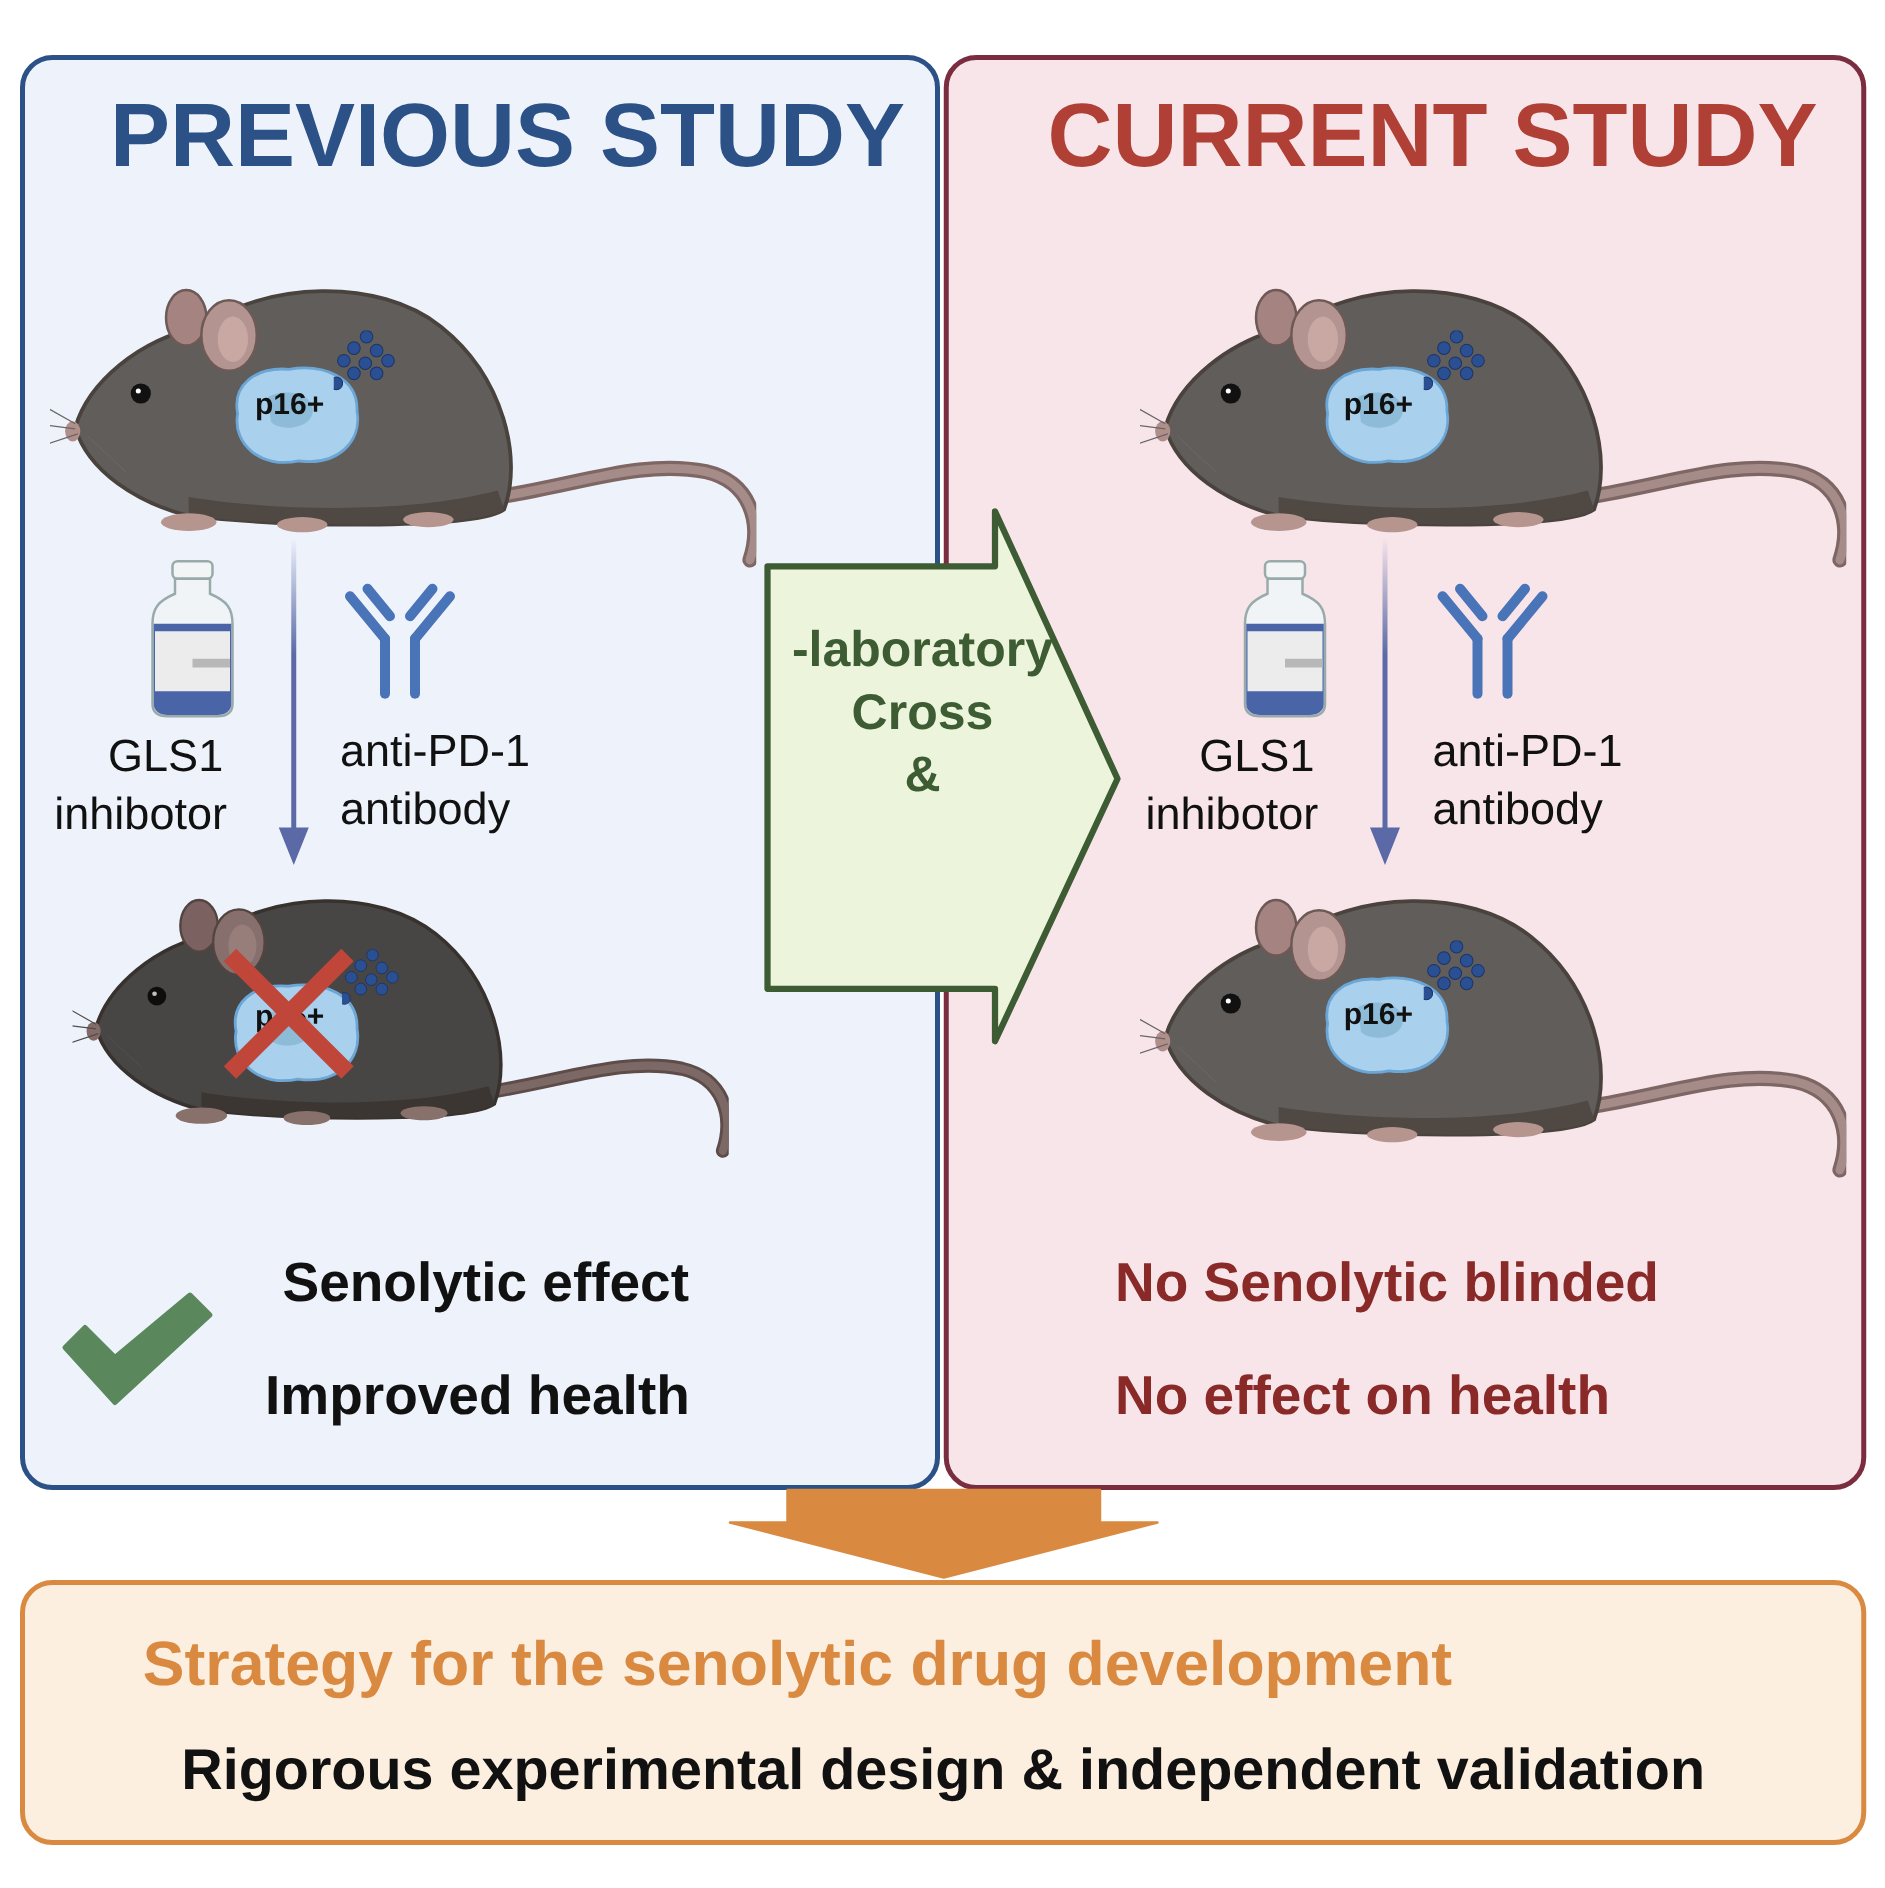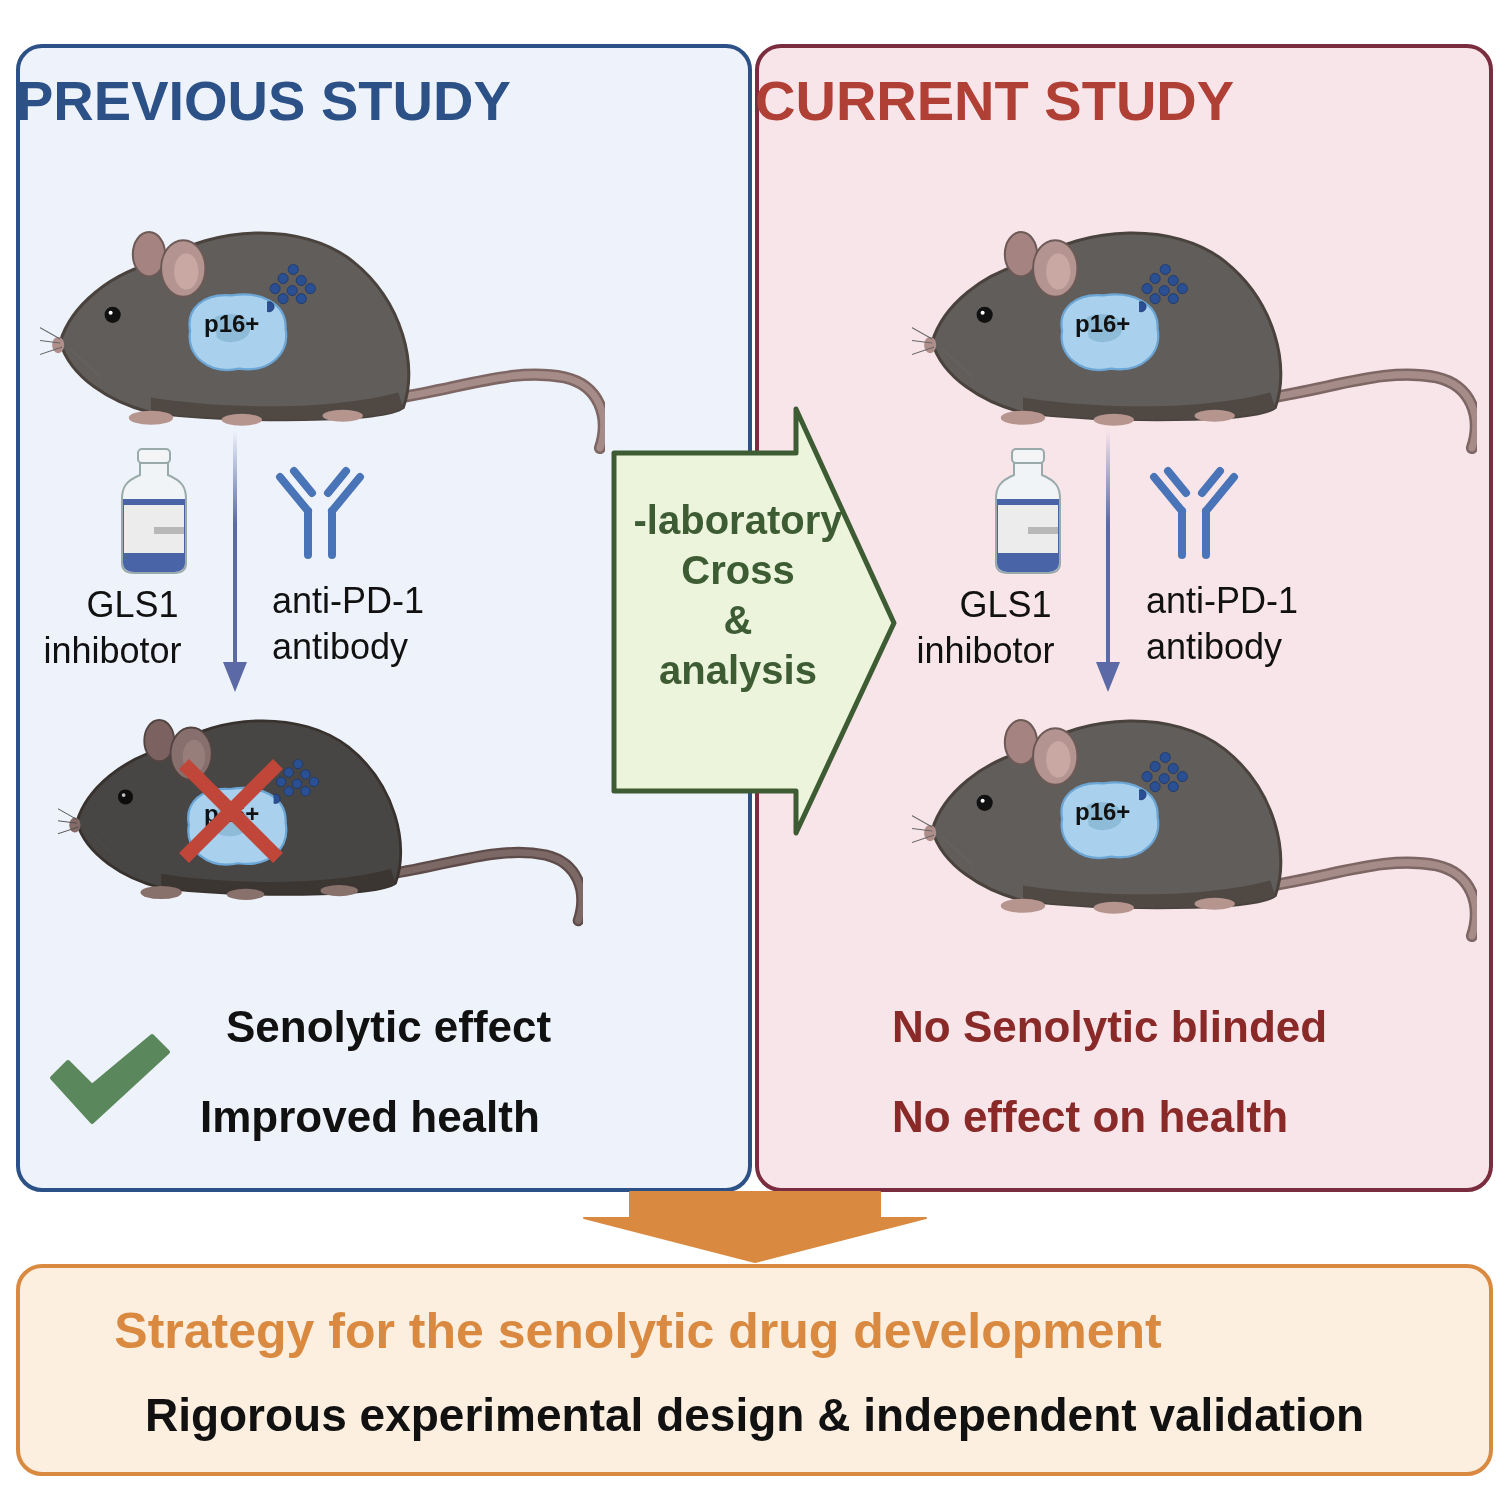--- a/index.html
+++ b/index.html
@@ -1,20 +1,20 @@
 <!DOCTYPE html>
 <html><head>
 <meta charset="utf-8">
 <style>
   html, body { margin:0; padding:0; background:#ffffff; }
   body { width:1508px; height:1510px; position:relative; overflow:hidden; font-family:"Liberation Sans", sans-serif; }
   .panel { position:absolute; border-radius:26px; box-sizing:border-box; }
   #prev-panel { left:16px; top:44px; width:736px; height:1148px; background:#eef3fb; border:4px solid #2b5187; }
   #curr-panel { left:755px; top:44px; width:738px; height:1148px; background:#f8e5ea; border:4px solid #7b2d40; }
-  .title { position:absolute; font-weight:bold; font-size:56px; letter-spacing:0px; white-space:nowrap; }
+  .title { position:absolute; font-weight:bold; font-size:72px; letter-spacing:0px; text-align:center; white-space:nowrap;padding-left:22px; }
   #prev-title { left:16px; width:736px; top:68px; color:#2b5187; }
   #curr-title { left:755px; width:738px; top:68px; color:#b03f35; }
   .label { position:absolute; font-size:36px; color:#111; line-height:46px; text-align:center; white-space:nowrap; }
   .result { position:absolute; font-weight:bold; font-size:44px; white-space:nowrap; }
   .black { color:#111; }
   .red { color:#8a2a28; }
   #strategy-box { position:absolute; left:16px; top:1264px; width:1477px; height:212px; background:#fcefe0; border:4px solid #d98a40; border-radius:26px; box-sizing:border-box; }
   #strategy-title { position:absolute; left:16px; width:1244px; top:1302px; text-align:center; color:#d98a40; font-weight:bold; font-size:50px; }
   #strategy-sub { position:absolute; left:16px; width:1477px; top:1388px; text-align:center; color:#111; font-weight:bold; font-size:46px; }
   .arrow-text { position:absolute; left:612px; width:252px; top:495px; text-align:center; color:#3d5c33; font-weight:bold; font-size:40px; line-height:50px; }
@@ -135,30 +135,29 @@
 <div style="position:absolute; left:204px; top:800px; font-weight:bold; font-size:24px; color:#111;">p16+</div>
 <svg style="left:176px; top:756px; width:110px; height:110px;" viewBox="0 0 110 110">
   <line x1="8" y1="8" x2="102" y2="102" stroke="#c0463a" stroke-width="14"></line>
   <line x1="102" y1="8" x2="8" y2="102" stroke="#c0463a" stroke-width="14"></line>
 </svg>
 
 <svg style="left:48px; top:1032px; width:124px; height:92px;" viewBox="0 0 124 92">
   <polygon points="4,46 20,30 44,54 104,4 120,20 44,90" fill="#5a875b" stroke="#5a875b" stroke-width="4" stroke-linejoin="round"></polygon>
 </svg>
 <div class="result black" style="left:197px; top:1002px;margin-left:29px;">Senolytic effect</div>
-<div class="result black" style="left:200px; top:1092px;">Improved health</div>
+<div class="result black" style="left:212px; top:1092px;">Improved health</div>
 
 <svg style="left:610px; top:405px; width:290px; height:432px;" viewBox="0 0 290 432">
   <polygon points="4,48 186,48 186,4 284,218 186,428 186,386 4,386" fill="#ecf4dc" stroke="#3d5c33" stroke-width="5" stroke-linejoin="round"></polygon>
 </svg>
 <div class="arrow-text">
   <div>-laboratory</div>
   <div>Cross</div>
   <div>&amp;</div>
-  <div>analysis</div>
 </div>
 
 <svg style="left:912px; top:212px; width:565px; height:250px;" viewBox="0 0 560 240">
   <use href="#mouse"></use>
   <use href="#cell" x="140" y="70" width="110" height="88"></use>
   <use href="#dots" x="225" y="48" width="60" height="50"></use>
 </svg>
 <div style="position:absolute; left:1075px; top:310px; font-weight:bold; font-size:24px; color:#111;">p16+</div>
 
 <svg style="left:1093px; top:430px; width:30px; height:262px;">

